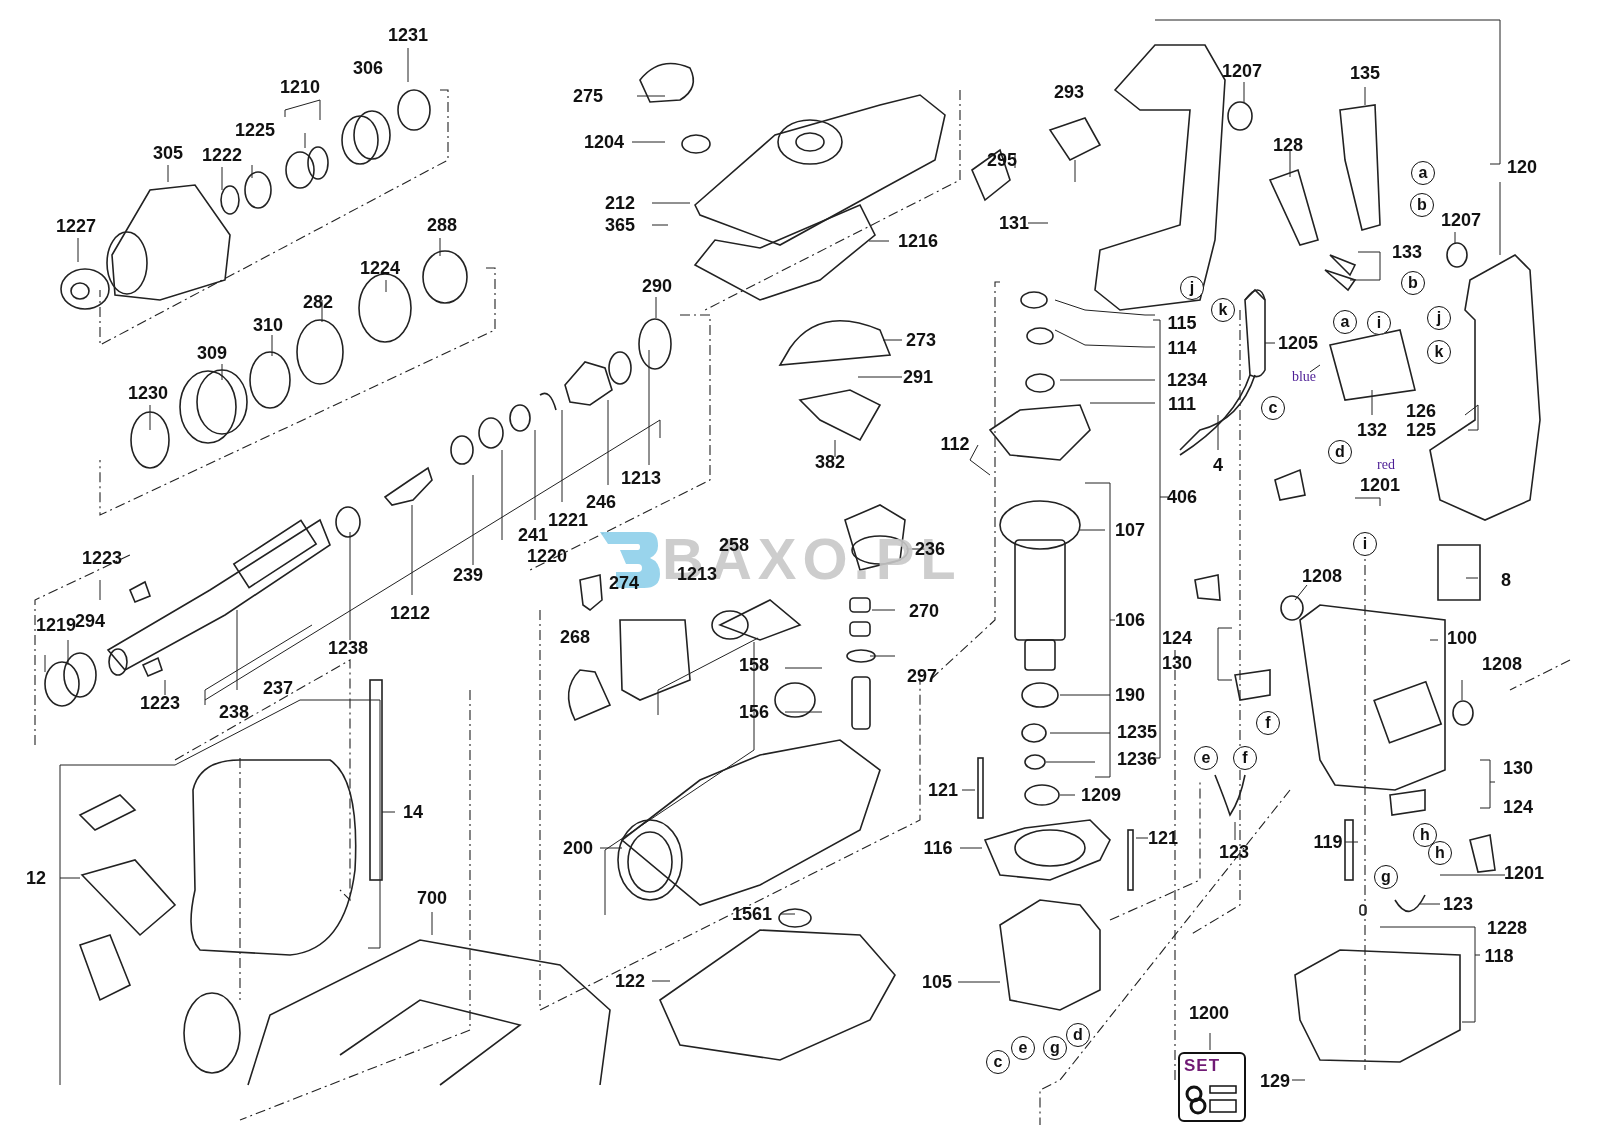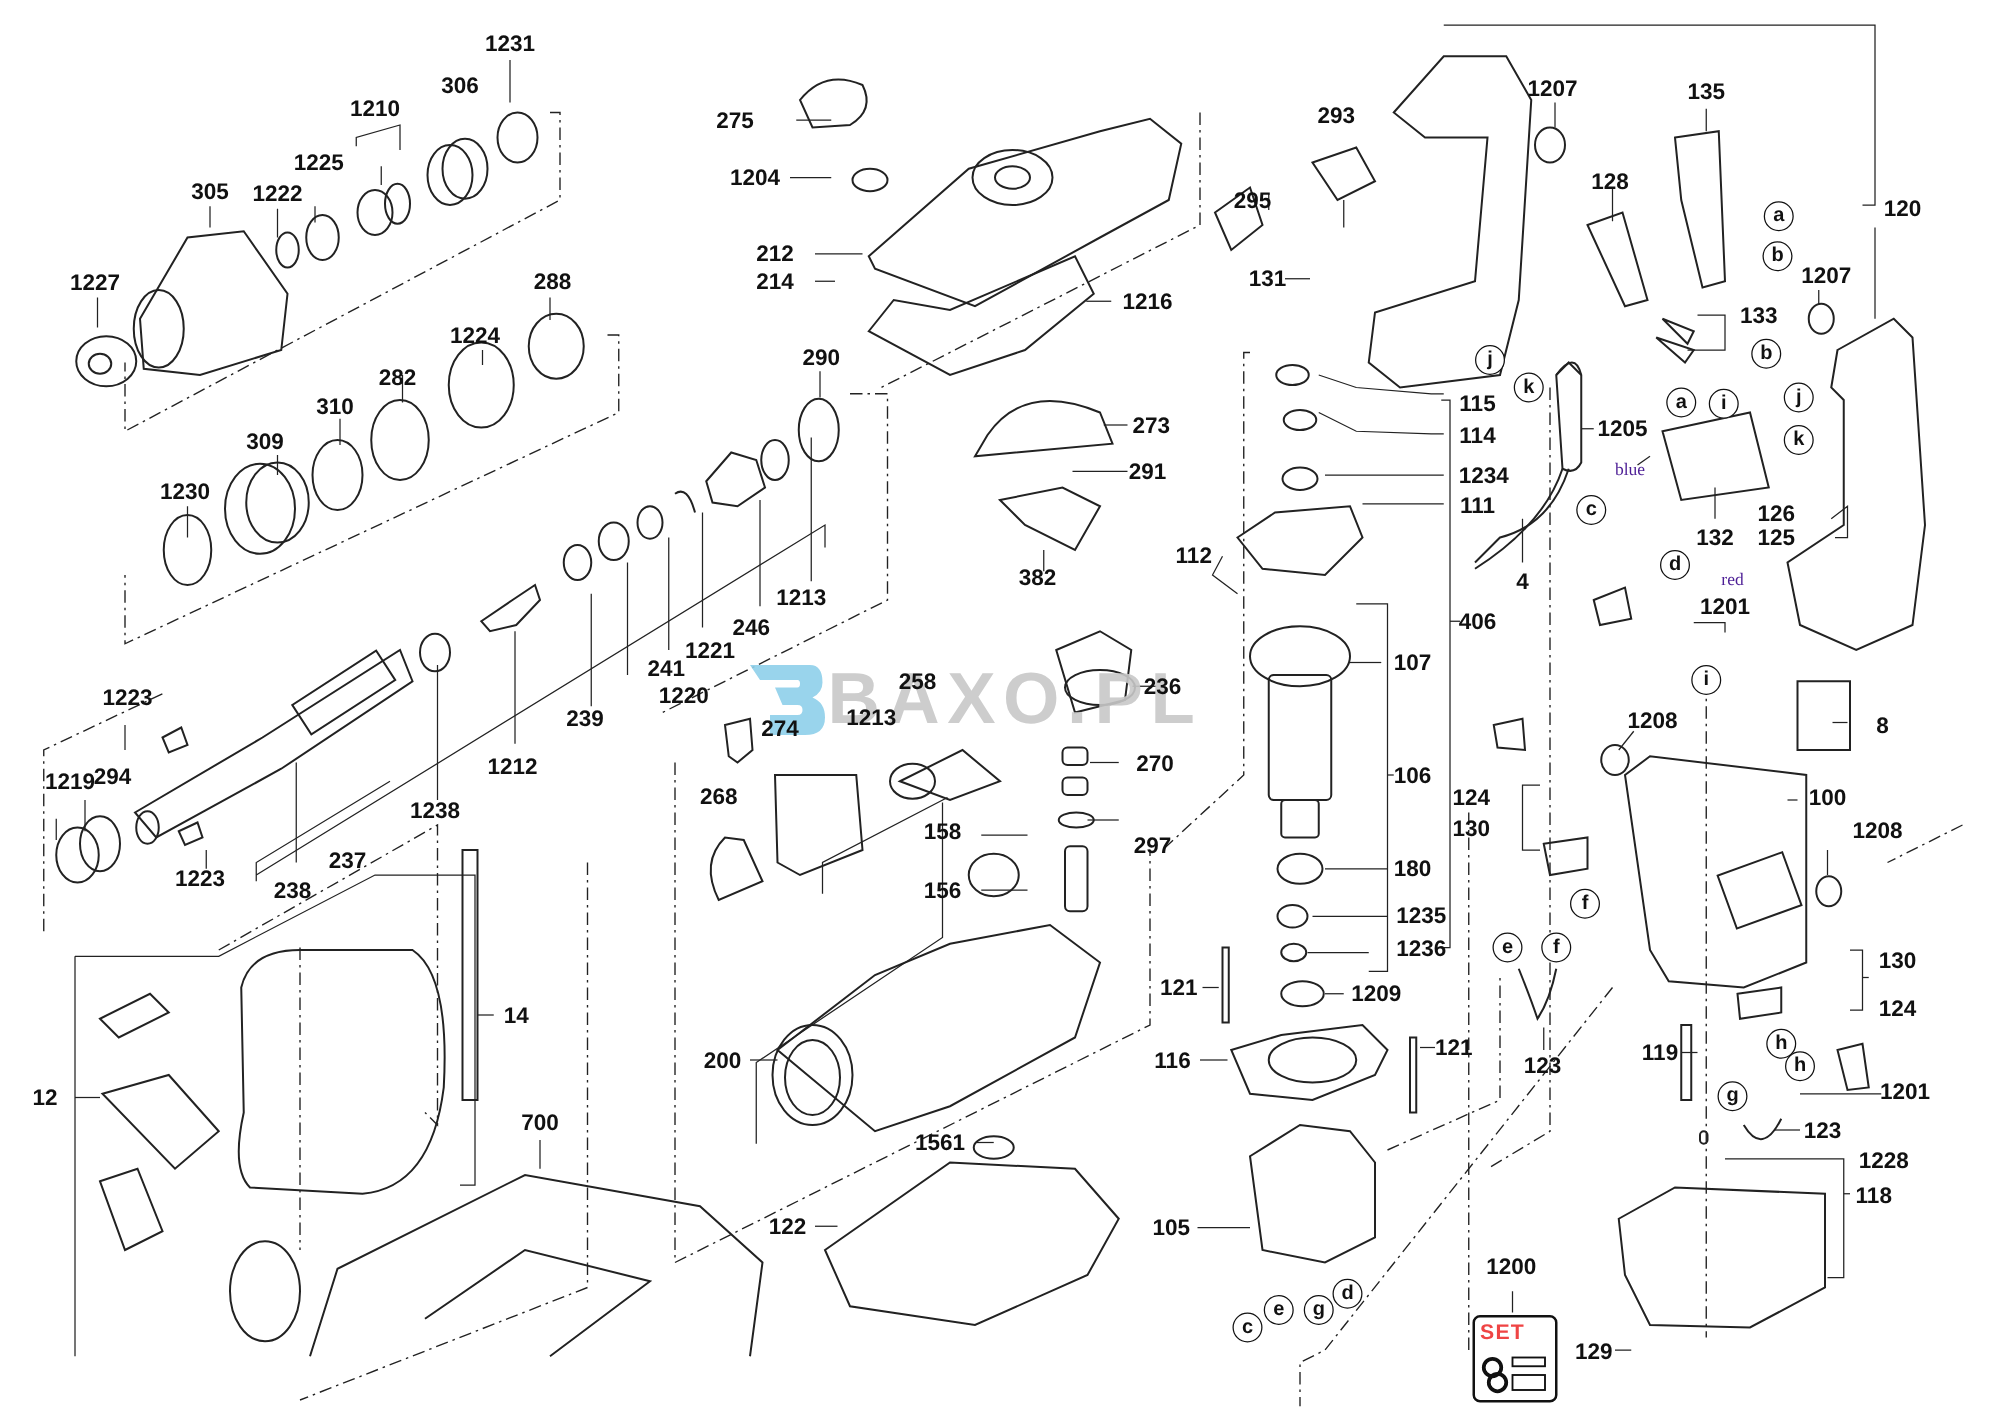--- a/index.html
+++ b/index.html
@@ -5,21 +5,21 @@
     html, body { margin: 0; padding: 0; background: #ffffff; }
     body { width: 1600px; height: 1131px; position: relative; overflow: hidden; font-family: "Liberation Sans", sans-serif; }
     #stage { position: absolute; left: 0; top: 0; width: 1600px; height: 1131px; }
     .lbl { position: absolute; font-family: "Liberation Sans", sans-serif; font-weight: bold; font-size: 18px; color: #111; white-space: nowrap; line-height: 1; transform: translate(-50%, -50%); }
     .lbl-sm { position: absolute; font-family: Liberation Serif, serif; font-size: 14px; color: #4c1d95; white-space: nowrap; line-height: 1; transform: translate(-50%, -50%); }
     .circ { position: absolute; width: 22px; height: 22px; border: 1.5px solid #111; border-radius: 50%; background: #fff; font-family: "Liberation Sans", sans-serif; font-weight: bold; font-size: 16px; color: #111; display: flex; align-items: center; justify-content: center; transform: translate(-50%, -50%); line-height: 1; }
     .watermark { position: absolute; left: 598px; top: 525px; display: flex; align-items: center; opacity: 0.9; pointer-events: none; }
     .wm-logo { width: 62px; height: 62px; position: relative; }
     .wm-text { font-family: "Liberation Sans", sans-serif; font-weight: bold; font-size: 58px; color: #c8c8c8; letter-spacing: 6px; margin-left: 2px; }
     .set-badge { position: absolute; left: 1178px; top: 1052px; width: 64px; height: 66px; border: 2px solid #111; border-radius: 6px; background: #fff; }
-    .set-badge .set-text { position: absolute; left: 4px; top: 2px; font-family: "Liberation Sans", sans-serif; font-weight: bold; font-size: 17px; letter-spacing: 1px; color: #ef4444; text-align: center; }
+    .set-badge .set-text { position: absolute; left: 4px; top: 2px; font-family: "Liberation Sans", sans-serif; font-weight: bold; font-size: 17px; letter-spacing: 1px; color: #701a75; text-align: center; }
   </style>
 </head>
 <body>
 
 <div id="stage">
 
   <svg id="art" width="1600" height="1131" viewBox="0 0 1600 1131" style="position:absolute;left:0;top:0" fill="none" stroke="#222" stroke-width="1.6">
 
     <g stroke-dasharray="10 4 2 4" stroke-width="1.1">
       <polyline points="440,90 448,90 448,160 100,345 100,290"></polyline>
@@ -338,21 +338,21 @@
       <span class="lbl" style="left: 56px; top: 625px;">1219</span>
       <span class="lbl" style="left: 160px; top: 703px;">1223</span>
       <span class="lbl" style="left: 234px; top: 712px;">238</span>
       <span class="lbl" style="left: 278px; top: 688px;">237</span>
       <span class="lbl" style="left: 413px; top: 812px;">14</span>
       <span class="lbl" style="left: 36px; top: 878px;">12</span>
       <span class="lbl" style="left: 432px; top: 898px;">700</span>
       <span class="lbl" style="left: 588px; top: 96px;">275</span>
       <span class="lbl" style="left: 604px; top: 142px;">1204</span>
       <span class="lbl" style="left: 620px; top: 203px;">212</span>
-      <span class="lbl" style="left: 620px; top: 225px;">214</span>
+      <span class="lbl" style="left: 620px; top: 225px;">365</span>
       <span class="lbl" style="left: 918px; top: 241px;">1216</span>
       <span class="lbl" style="left: 921px; top: 340px;">273</span>
       <span class="lbl" style="left: 918px; top: 377px;">291</span>
       <span class="lbl" style="left: 830px; top: 462px;">382</span>
       <span class="lbl" style="left: 930px; top: 549px;">236</span>
       <span class="lbl" style="left: 734px; top: 545px;">258</span>
       <span class="lbl" style="left: 697px; top: 574px;">1213</span>
       <span class="lbl" style="left: 624px; top: 583px;">274</span>
       <span class="lbl" style="left: 575px; top: 637px;">268</span>
       <span class="lbl" style="left: 924px; top: 611px;">270</span>
@@ -372,21 +372,21 @@
       <span class="lbl" style="left: 1461px; top: 220px;">1207</span>
       <span class="lbl" style="left: 1407px; top: 252px;">133</span>
       <span class="lbl" style="left: 1182px; top: 323px;">115</span>
       <span class="lbl" style="left: 1182px; top: 348px;">114</span>
       <span class="lbl" style="left: 1187px; top: 380px;">1234</span>
       <span class="lbl" style="left: 1182px; top: 404px;">111</span>
       <span class="lbl" style="left: 955px; top: 444px;">112</span>
       <span class="lbl" style="left: 1182px; top: 497px;">406</span>
       <span class="lbl" style="left: 1130px; top: 530px;">107</span>
       <span class="lbl" style="left: 1130px; top: 620px;">106</span>
-      <span class="lbl" style="left: 1130px; top: 695px;">180</span>
+      <span class="lbl" style="left: 1130px; top: 695px;">190</span>
       <span class="lbl" style="left: 1137px; top: 732px;">1235</span>
       <span class="lbl" style="left: 1137px; top: 759px;">1236</span>
       <span class="lbl" style="left: 1101px; top: 795px;">1209</span>
       <span class="lbl" style="left: 943px; top: 790px;">121</span>
       <span class="lbl" style="left: 1163px; top: 838px;">121</span>
       <span class="lbl" style="left: 938px; top: 848px;">116</span>
       <span class="lbl" style="left: 937px; top: 982px;">105</span>
       <span class="lbl" style="left: 1298px; top: 343px;">1205</span>
       <span class="lbl" style="left: 1218px; top: 465px;">4</span>
       <span class="lbl" style="left: 1372px; top: 430px;">132</span>

